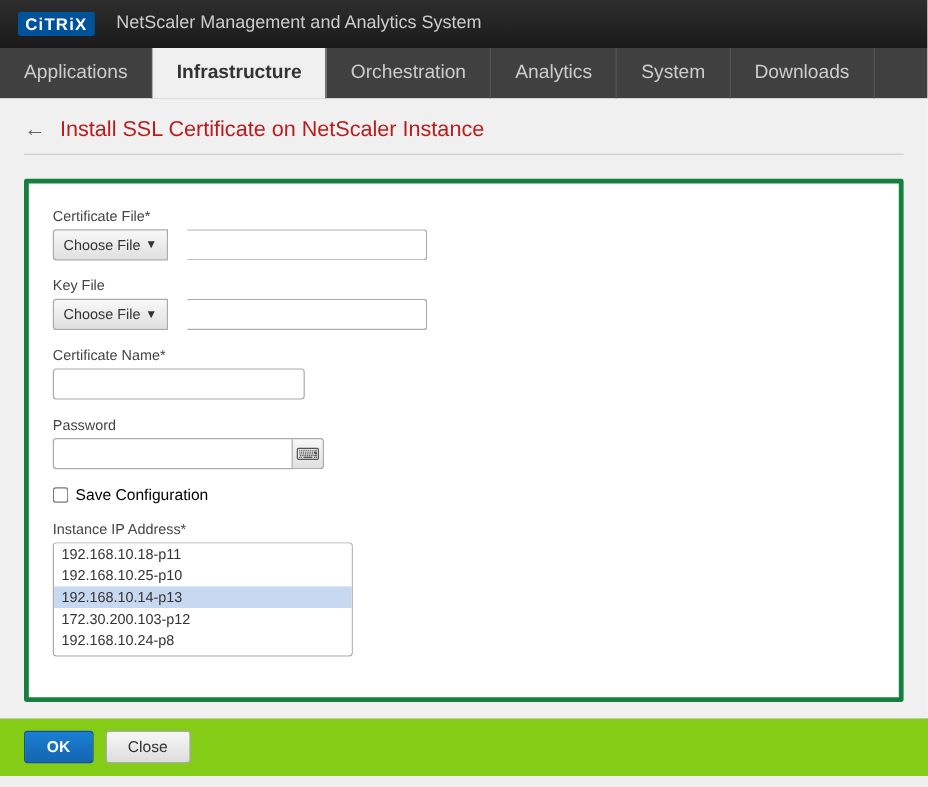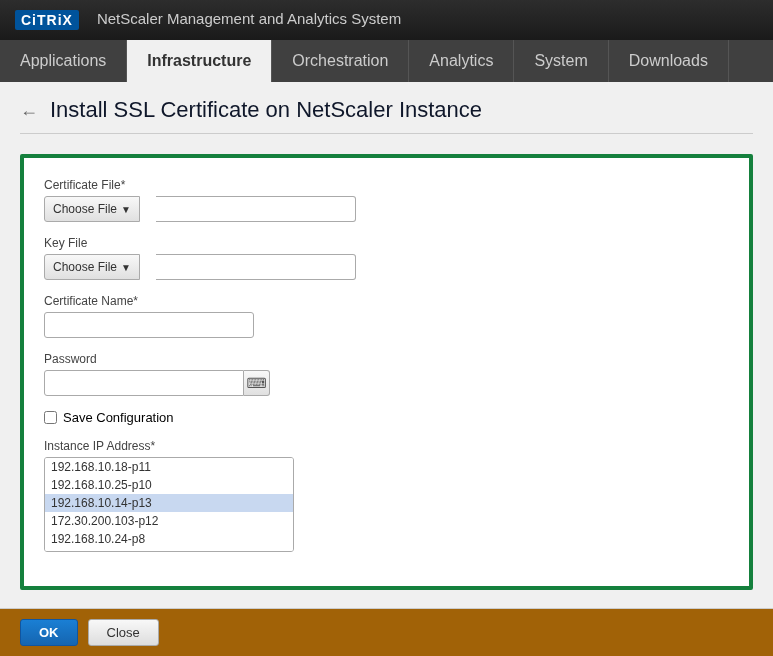--- a/index.html
+++ b/index.html
@@ -71,22 +71,22 @@
       padding-bottom: 10px;
       border-bottom: 1px solid #ccc;
     }
     .back-btn {
       color: #666;
       font-size: 18px;
       cursor: pointer;
       text-decoration: none;
     }
     .page-title {
-      font-size: 22px;
-      color: #0f172a;
+      font-size: 18px;
+      color: #b91c1c;
       font-weight: normal;
     }
 
     
     .form-panel {
       background: white;
       border: 4px solid #15803d;
       padding: 20px;
       border-radius: 2px;
     }
@@ -189,28 +189,28 @@
     .ip-item {
       padding: 2px 6px;
       font-size: 12px;
       color: #333;
       cursor: pointer;
     }
     .ip-item.selected { background: #c8d8f0; }
 
     
     .footer-bar {
-      background: #a16207;
+      background: #84cc16;
       border-top: 1px solid #ccc;
       padding: 10px 20px;
       display: flex;
       align-items: center;
       gap: 10px;
       position: fixed;
-      bottom: 0;
+      bottom: 10px;
       width: 773px;
     }
     .btn-ok {
       background: linear-gradient(to bottom, #1a7fd4, #1565b0);
       color: white;
       border: 1px solid #1055a0;
       border-radius: 3px;
       padding: 5px 18px;
       cursor: pointer;
       font-size: 13px;

